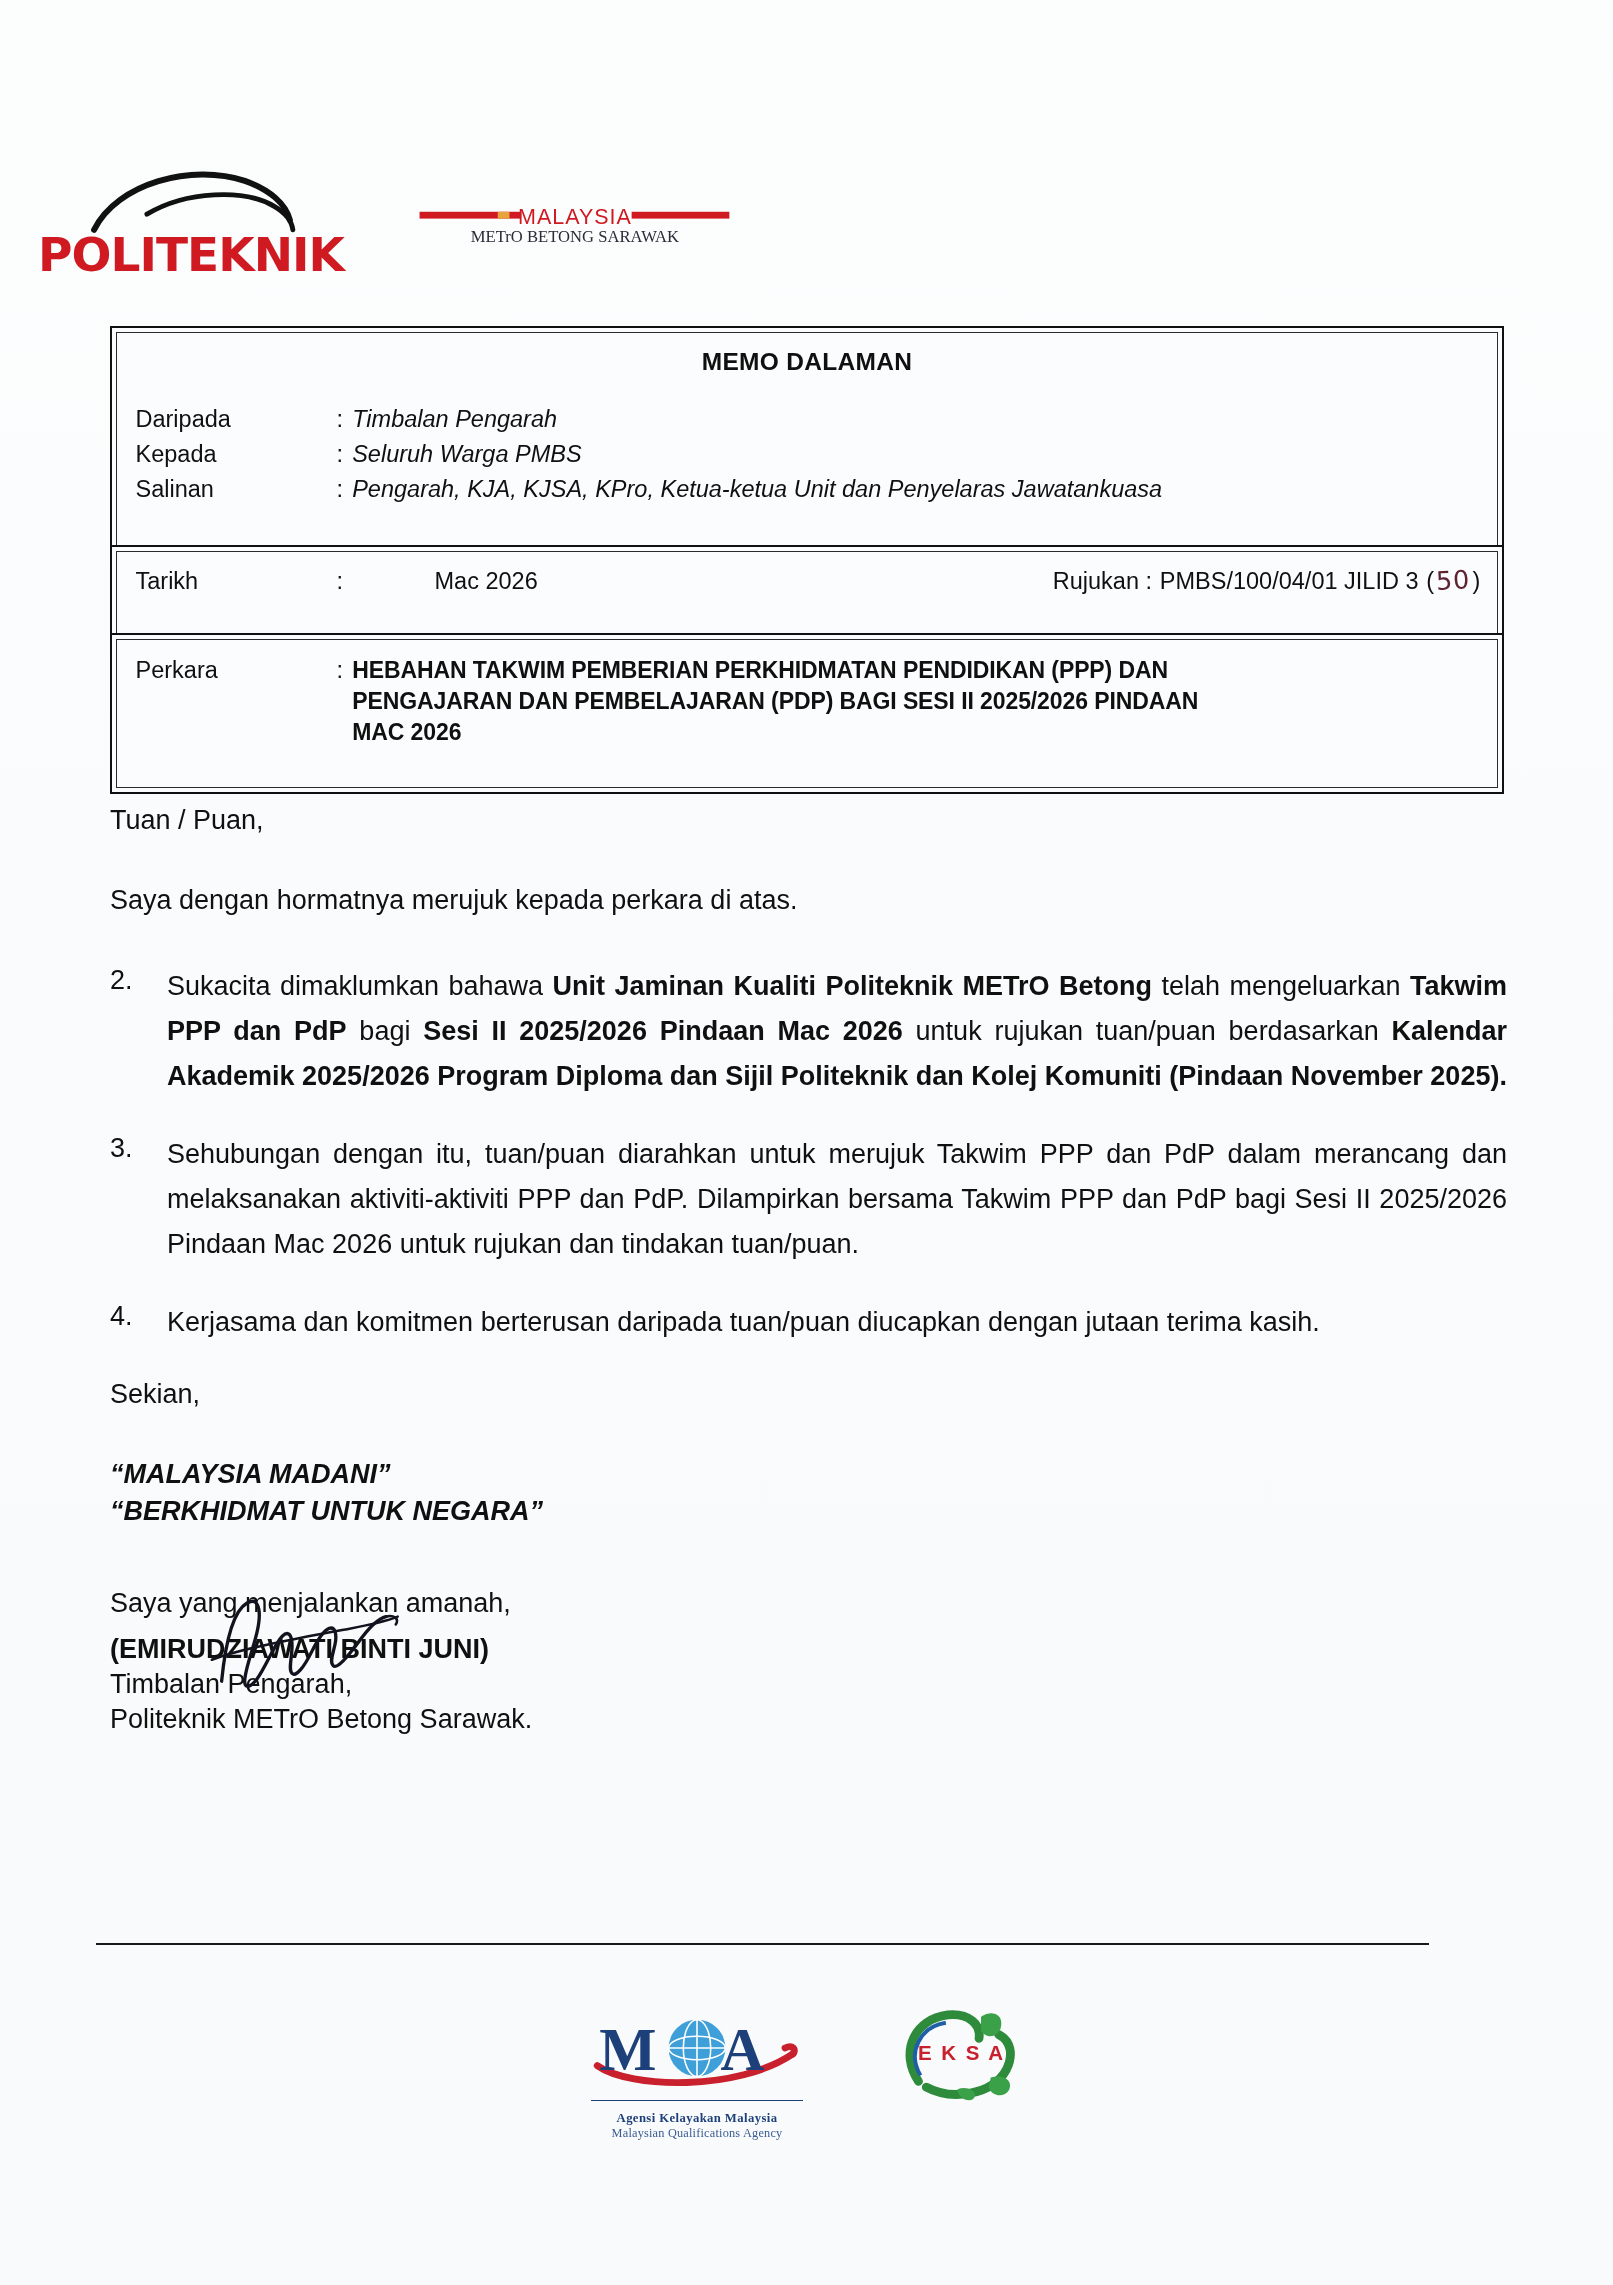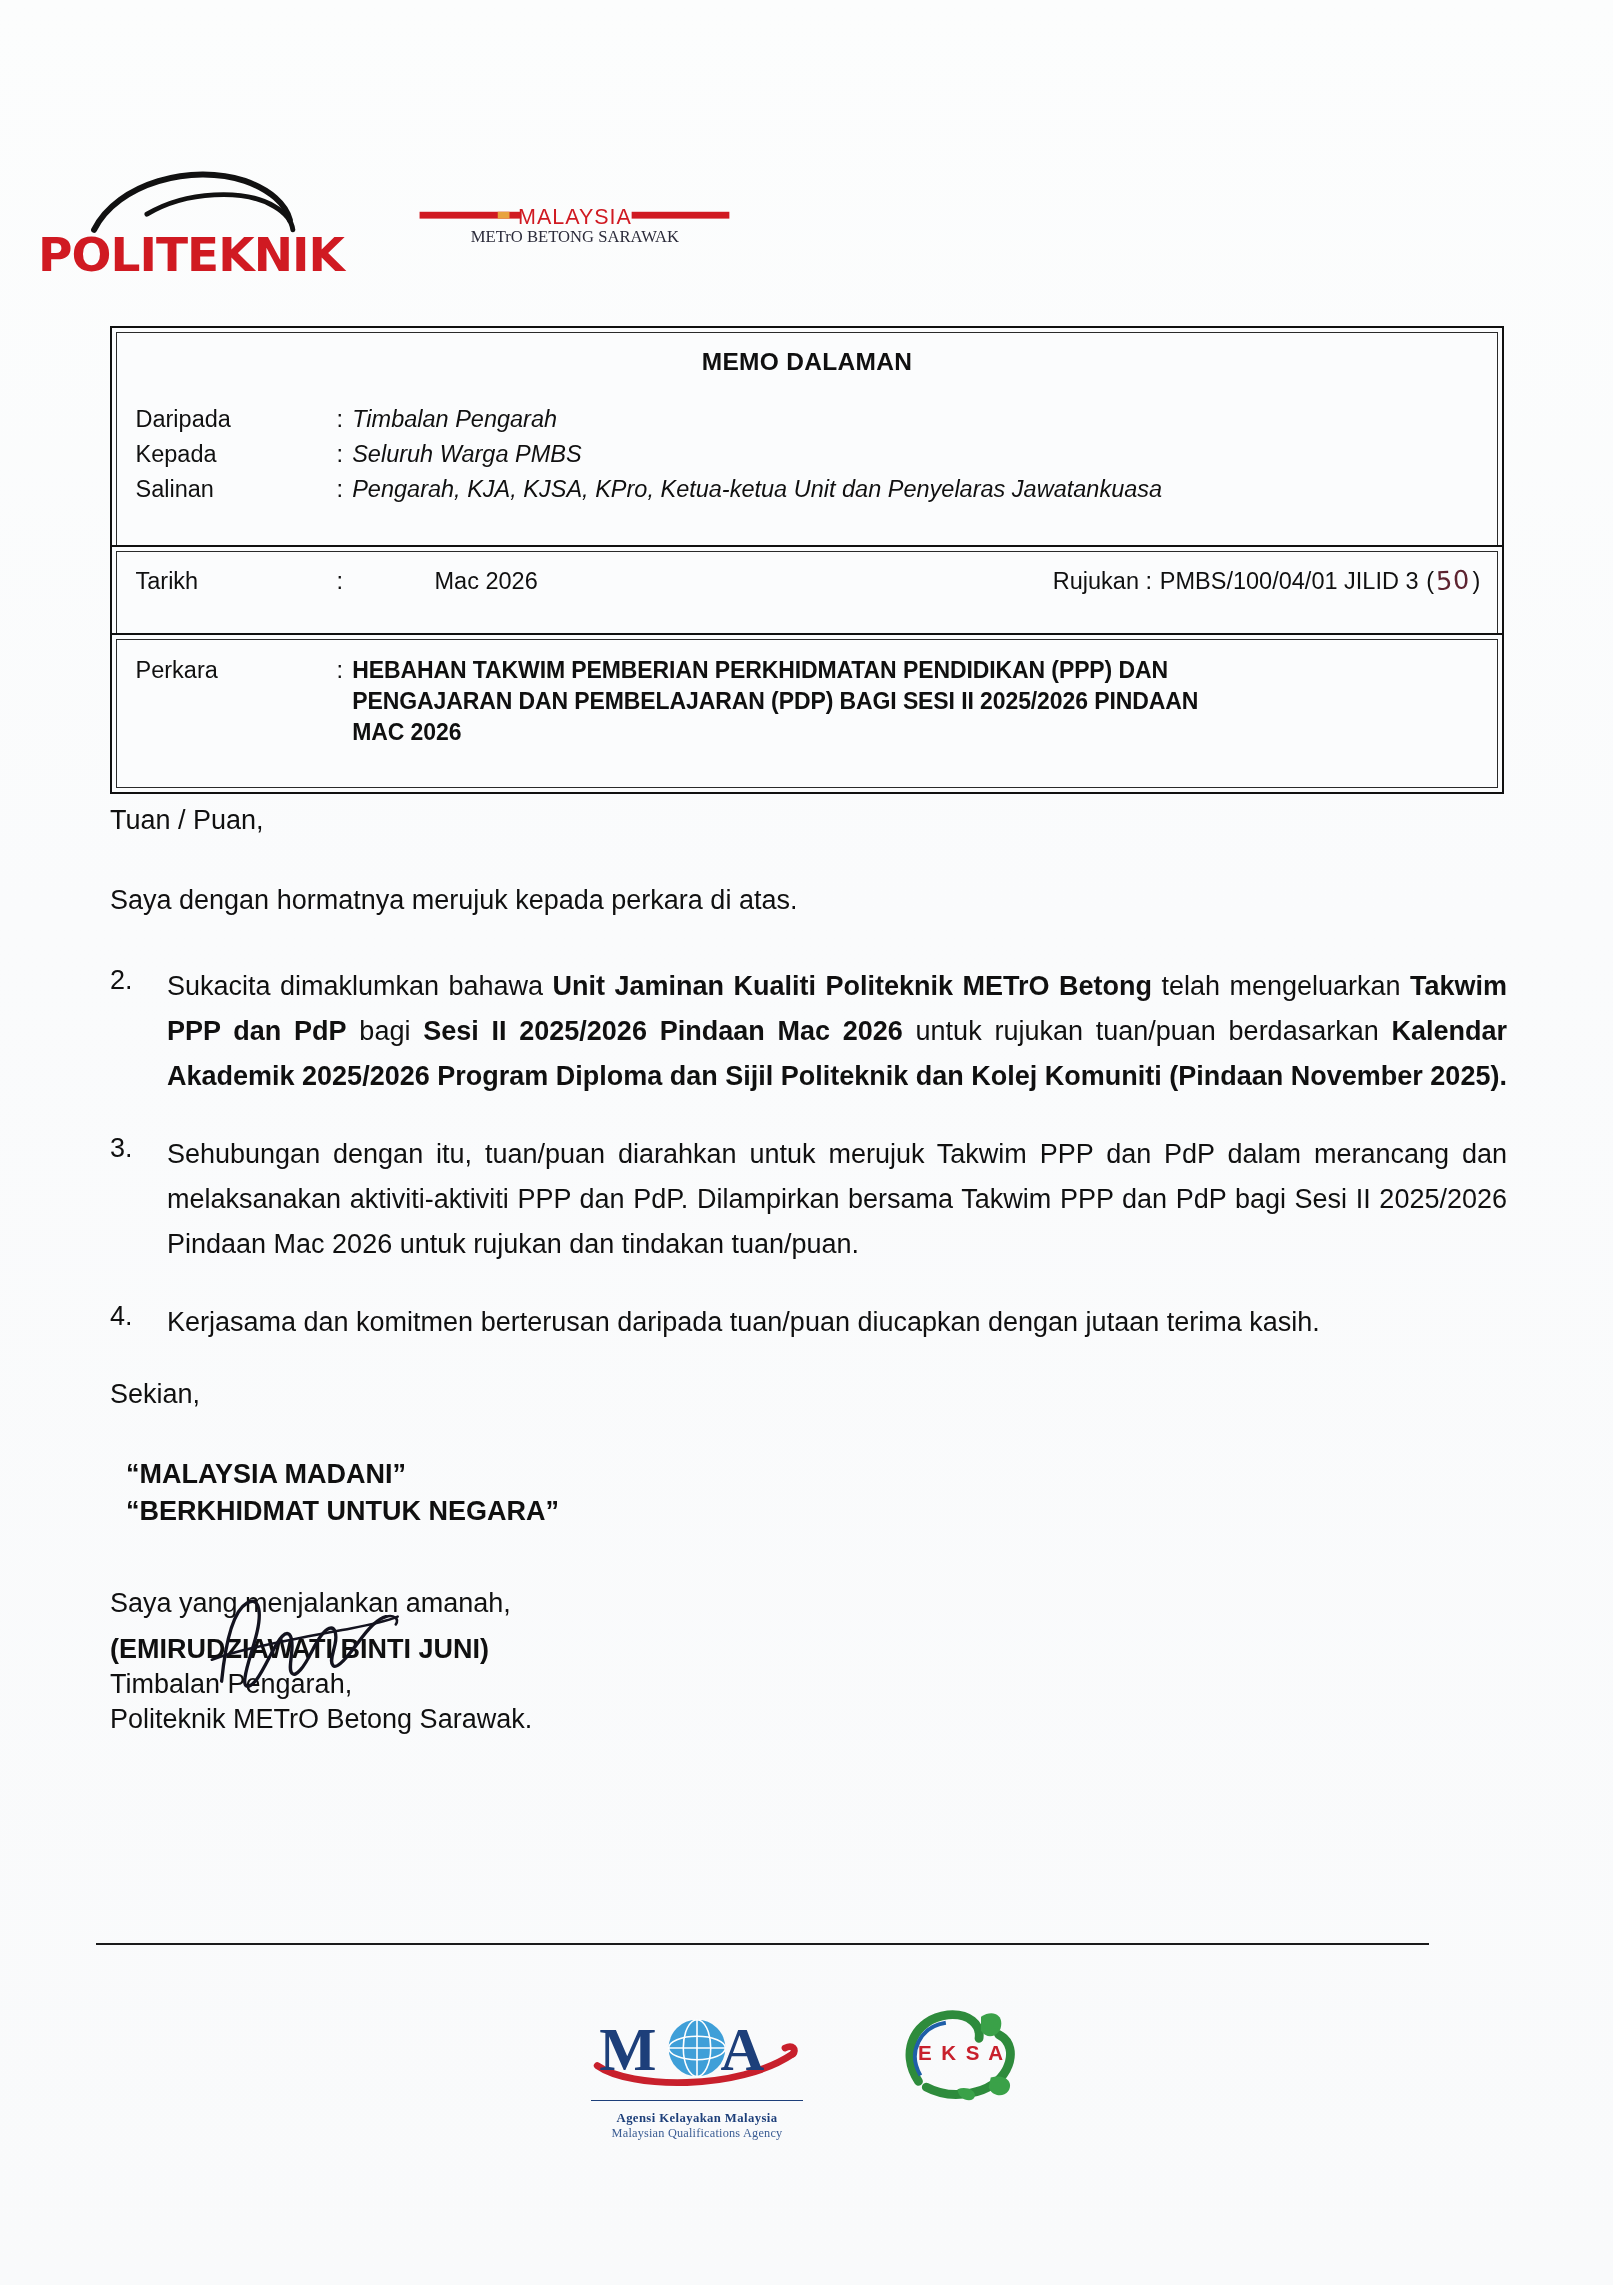--- a/index.html
+++ b/index.html
@@ -148,21 +148,21 @@
   }
   .para-text {
     flex: 1 1 auto;
     text-align: justify;
     line-height: 45px;
   }
   .para-text.loose { line-height: 45px; }
   b { font-weight: bold; }
 
   .sekian { margin: 21.6px 0 45px 0; }
-  .slogan { font-weight: bold; line-height: 37px; margin: 0 0 57px 16px; }
+  .slogan { font-weight: bold; line-height: 37px; margin: 0 0 57px 0; font-style: italic; }
   .amanah { margin: 0 0 11.8px 0; }
 
   .sign-area {
     position: relative;
     height: 94px;
   }
   .sign-svg {
     position: absolute;
     left: 94px;
     top: -45px;

